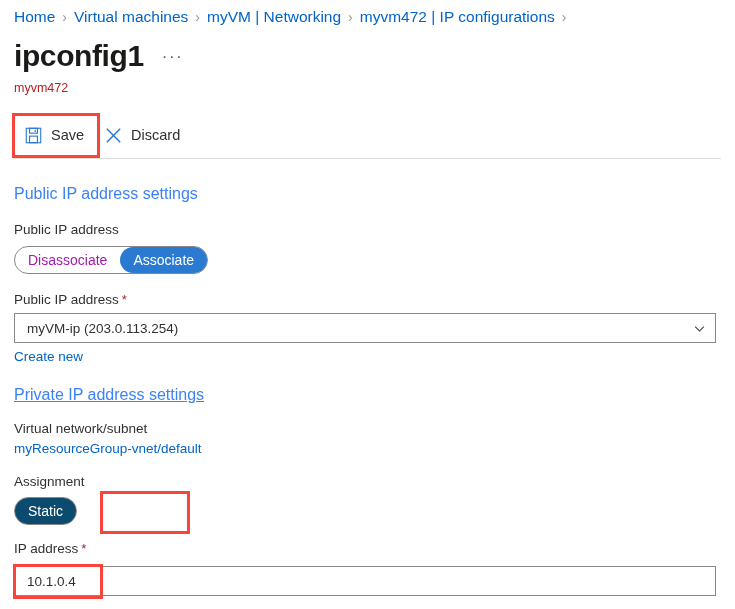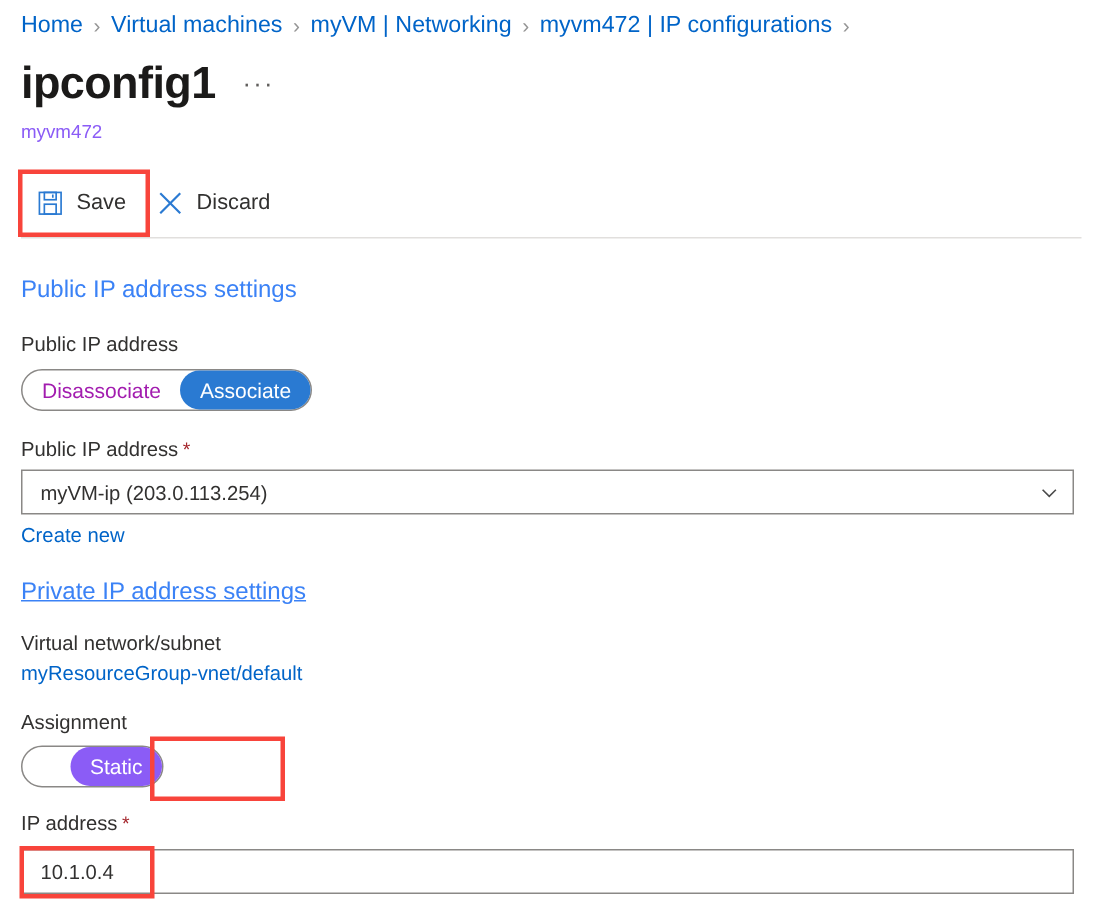--- a/index.html
+++ b/index.html
@@ -59,21 +59,21 @@
     letter-spacing: 1.5px;
     cursor: pointer;
     position: relative;
     top: -4px;
   }
   .subtitle {
     position: absolute;
     left: 14px;
     top: 81px;
     font-size: 12.5px;
-    color: #8b5cf6;
+    color: #b91c1c;
     text-align: right;
   }
 
   
   .commandbar {
     position: absolute;
     left: 14px;
     top: 118px;
     display: flex;
     align-items: center;
@@ -172,23 +172,22 @@
     box-sizing: border-box;
     white-space: nowrap;
   }
   .pill-opt.unselected-blue { color: #a21caf; }
   .pill-opt.selected-blue {
     background: #2a7ad2;
     color: #ffffff;
   }
   .pill-opt.unselected-purple { color: #8f4fbd; }
   .pill-opt.selected-purple {
-    background: #8b5cf6;
+    background: #0c4a6e;
     color: #ffffff;
-    margin-left: 32px;
   }
 
   
   .dropdown {
     position: absolute;
     left: 14px;
     height: 30px;
     width: 702px;
     border: 1px solid #8a8886;
     background: #ffffff;

